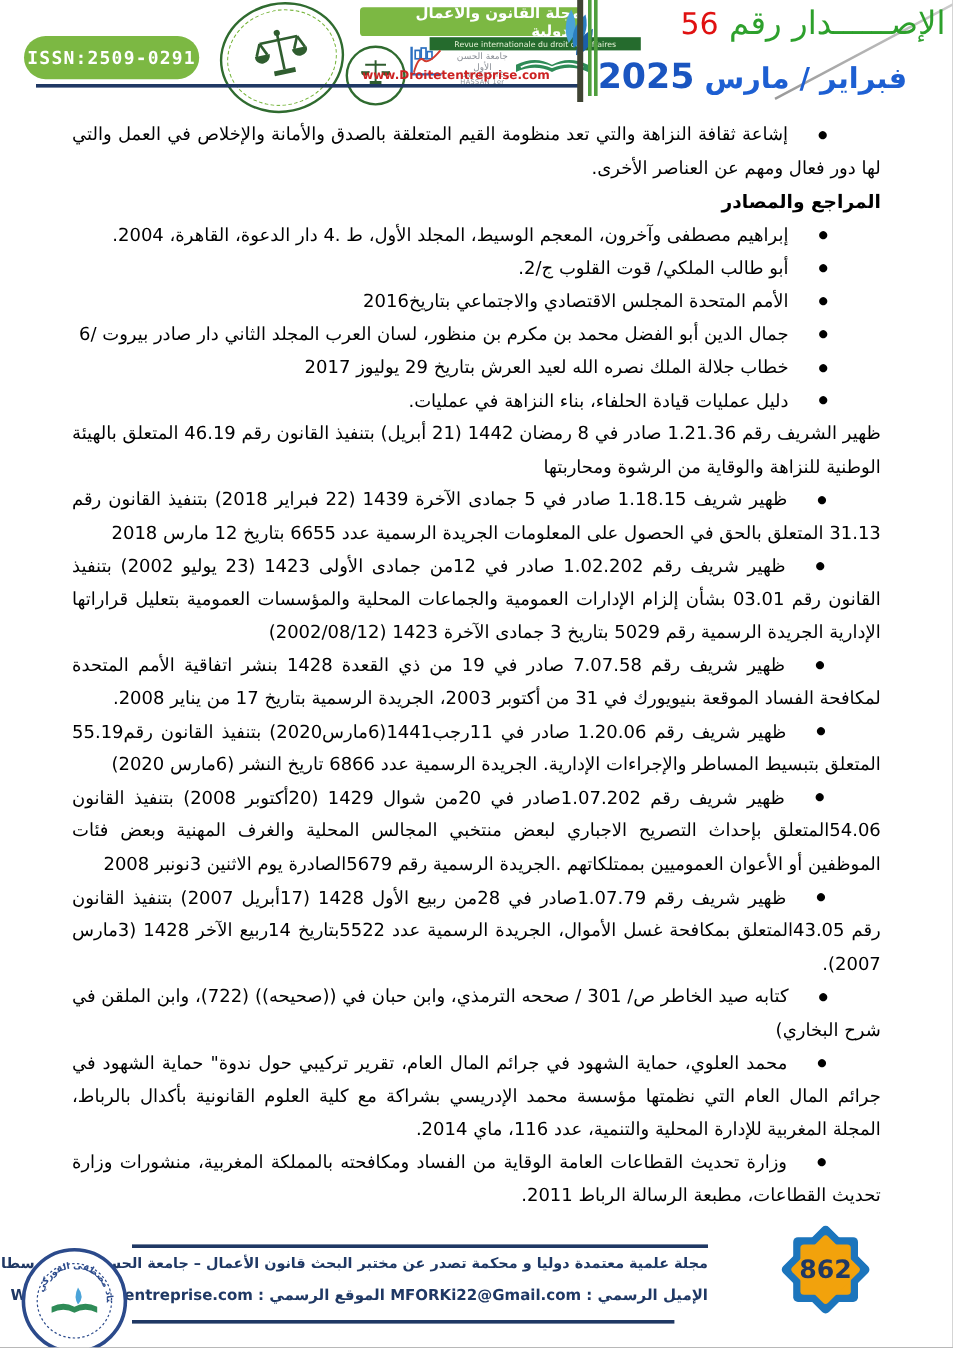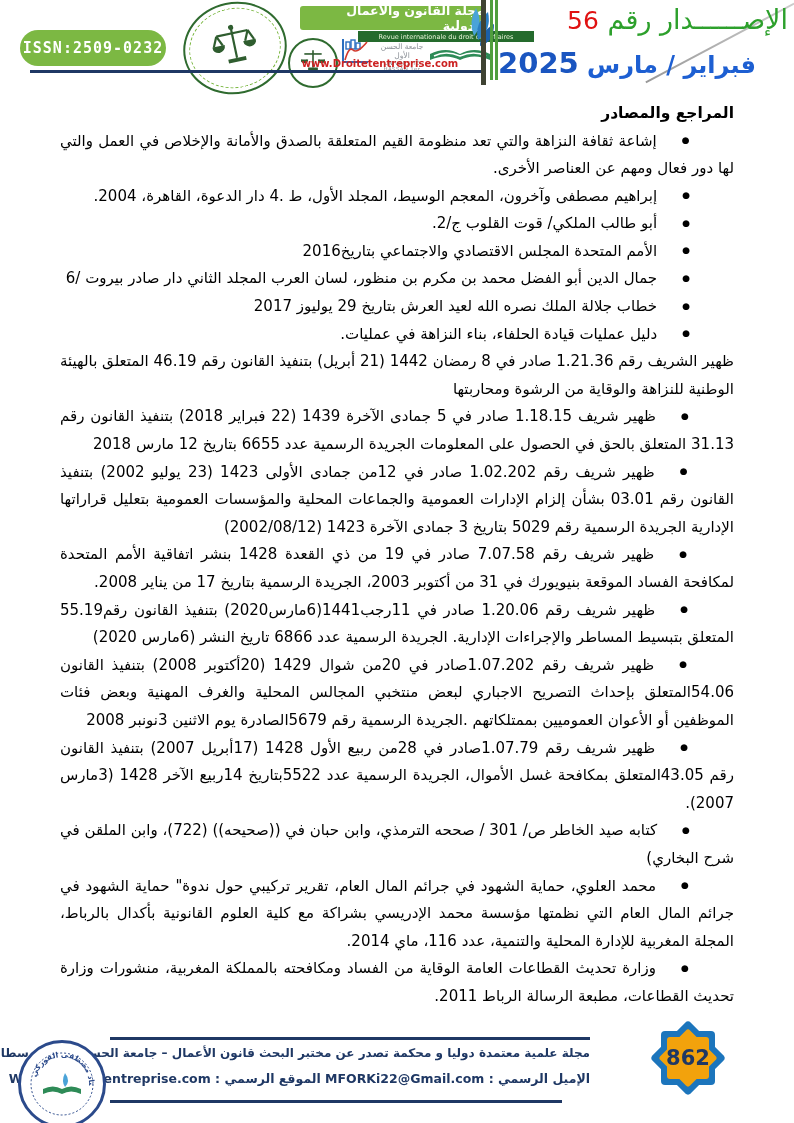--- a/index.html
+++ b/index.html
@@ -115,21 +115,21 @@
   .stamp svg{position:absolute;inset:0;}
 </style>
 </head>
 <body>
 
 <div class="page">
 
   <div class="hdr">
 
     <div class="issn-pill">
-      <span>ISSN:2509-0232</span>
+      <span>ISSN:2509-0291</span>
     </div>
 
     <div class="logo-circle logo-lab">
       <div class="ring"></div>
       <span>
         <svg width="44" height="48" viewBox="0 0 44 48">
           <g stroke="#2f5d2f" stroke-width="2.2" fill="none">
             <line x1="22" y1="4" x2="22" y2="36"></line>
             <line x1="6" y1="11" x2="38" y2="11"></line>
             <line x1="6" y1="11" x2="1.5" y2="21"></line>
@@ -207,22 +207,22 @@
       <span class="num">56</span>
     </div>
     <div class="issue-line2">
       <span>فبراير / مارس</span>
       <span class="year">2025</span>
     </div>
   </div>
 
   <div class="content">
 
-  <div class="item heading"><span>المراجع والمصادر</span></div>
-      <div class="item bullet"><span class="dot">●</span><span>إشاعة ثقافة النزاهة والتي تعد منظومة القيم المتعلقة بالصدق والأمانة والإخلاص في العمل والتي لها دور فعال ومهم عن العناصر الأخرى.</span></div>
+  <div class="item bullet"><span class="dot">●</span><span>إشاعة ثقافة النزاهة والتي تعد منظومة القيم المتعلقة بالصدق والأمانة والإخلاص في العمل والتي لها دور فعال ومهم عن العناصر الأخرى.</span></div>
+      <div class="item heading"><span>المراجع والمصادر</span></div>
       <div class="item bullet"><span class="dot">●</span><span>إبراهيم مصطفى وآخرون، المعجم الوسيط، المجلد الأول، ط .4 دار الدعوة، القاهرة، 2004.</span></div>
       <div class="item bullet"><span class="dot">●</span><span>أبو طالب الملكي/ قوت القلوب ج/2.</span></div>
       <div class="item bullet"><span class="dot">●</span><span>الأمم المتحدة المجلس الاقتصادي والاجتماعي بتاريخ2016</span></div>
       <div class="item bullet"><span class="dot">●</span><span>جمال الدين أبو الفضل محمد بن مكرم بن منظور، لسان العرب المجلد الثاني دار صادر بيروت /6</span></div>
       <div class="item bullet"><span class="dot">●</span><span>خطاب جلالة الملك نصره الله لعيد العرش بتاريخ 29 يوليوز 2017</span></div>
       <div class="item bullet"><span class="dot">●</span><span>دليل عمليات قيادة الحلفاء، بناء النزاهة في عمليات.</span></div>
       <div class="item para"><span>ظهير الشريف رقم 1.21.36 صادر في 8 رمضان 1442 (21 أبريل) بتنفيذ القانون رقم 46.19 المتعلق بالهيئة الوطنية للنزاهة والوقاية من الرشوة ومحاربتها</span></div>
       <div class="item bullet"><span class="dot">●</span><span>ظهير شريف 1.18.15 صادر في 5 جمادى الآخرة 1439 (22 فبراير 2018) بتنفيذ القانون رقم 31.13 المتعلق بالحق في الحصول على المعلومات الجريدة الرسمية عدد 6655 بتاريخ 12 مارس 2018</span></div>
       <div class="item bullet"><span class="dot">●</span><span>ظهير شريف رقم 1.02.202 صادر في 12من جمادى الأولى 1423 (23 يوليو 2002) بتنفيذ القانون رقم 03.01 بشأن إلزام الإدارات العمومية والجماعات المحلية والمؤسسات العمومية بتعليل قراراتها الإدارية الجريدة الرسمية رقم 5029 بتاريخ 3 جمادى الآخرة 1423 (2002/08/12)</span></div>
       <div class="item bullet"><span class="dot">●</span><span>ظهير شريف رقم 7.07.58 صادر في 19 من ذي القعدة 1428 بنشر اتفاقية الأمم المتحدة لمكافحة الفساد الموقعة بنيويورك في 31 من أكتوبر 2003، الجريدة الرسمية بتاريخ 17 من يناير 2008.</span></div>

